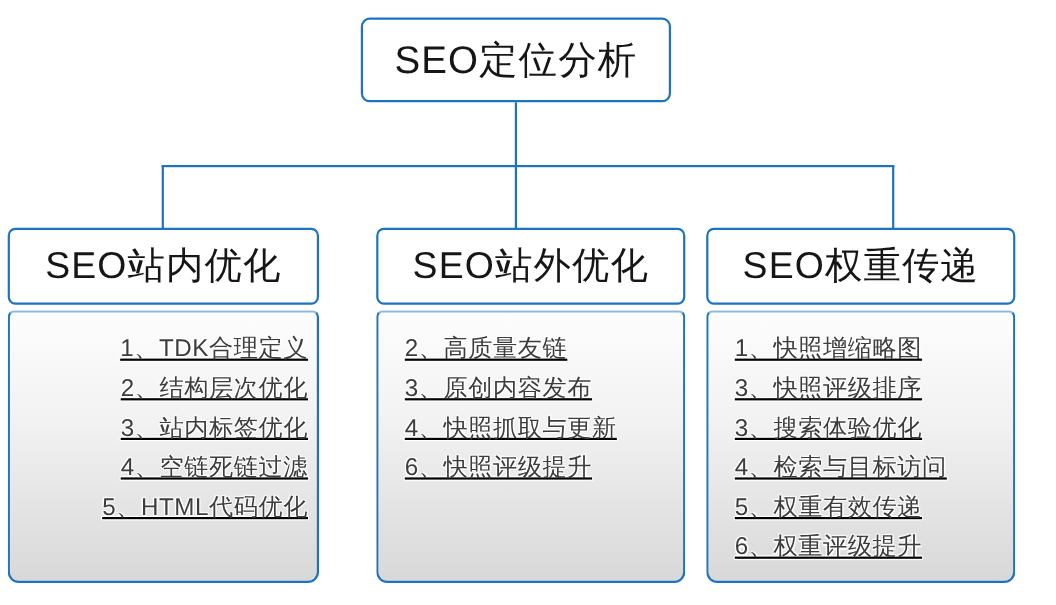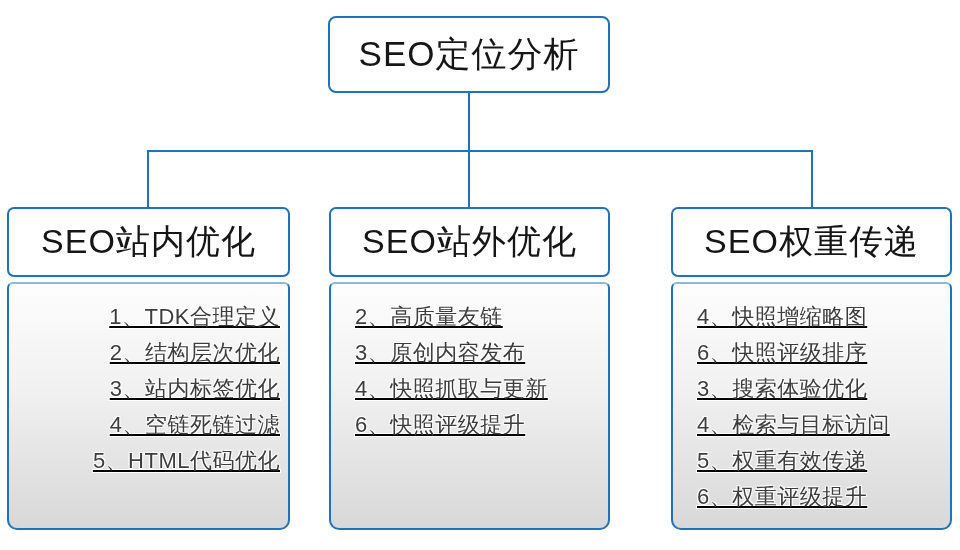--- a/index.html
+++ b/index.html
@@ -46,22 +46,22 @@
     background: var(--accent);
   }
   .v-line { width: 2px; }
   .h-line { height: 2px; }
 
   .column {
     position: absolute;
     top: 207px;
   }
   .col-1 { left: 7px;   width: 283px; text-align: right; }
-  .col-2 { left: 329px; width: 281px; }
-  .col-3 { left: 671px; width: 281px; }
+  .col-2 { left: 342px; width: 281px; }
+  .col-3 { left: 642px; width: 281px; }
 
   .branch-header {
     position: relative;
     box-sizing: border-box;
     width: 100%;
     height: 70px;
     background: #ffffff;
     border: 2px solid var(--accent);
     border-radius: 7px;
     display: flex;
@@ -131,22 +131,22 @@
       <div class="list-item">4、快照抓取与更新</div>
       <div class="list-item">6、快照评级提升</div>
     </div>
   </div>
 
   <div class="column col-3">
     <div class="branch-header">
       <span class="node-label">SEO权重传递</span>
     </div>
     <div class="branch-list">
-      <div class="list-item">4、快照增缩略图</div>
-      <div class="list-item">6、快照评级排序</div>
+      <div class="list-item">1、快照增缩略图</div>
+      <div class="list-item">3、快照评级排序</div>
       <div class="list-item">3、搜索体验优化</div>
       <div class="list-item">4、检索与目标访问</div>
       <div class="list-item">5、权重有效传递</div>
       <div class="list-item">6、权重评级提升</div>
     </div>
   </div>
 
 </div>
 
 </body></html>

